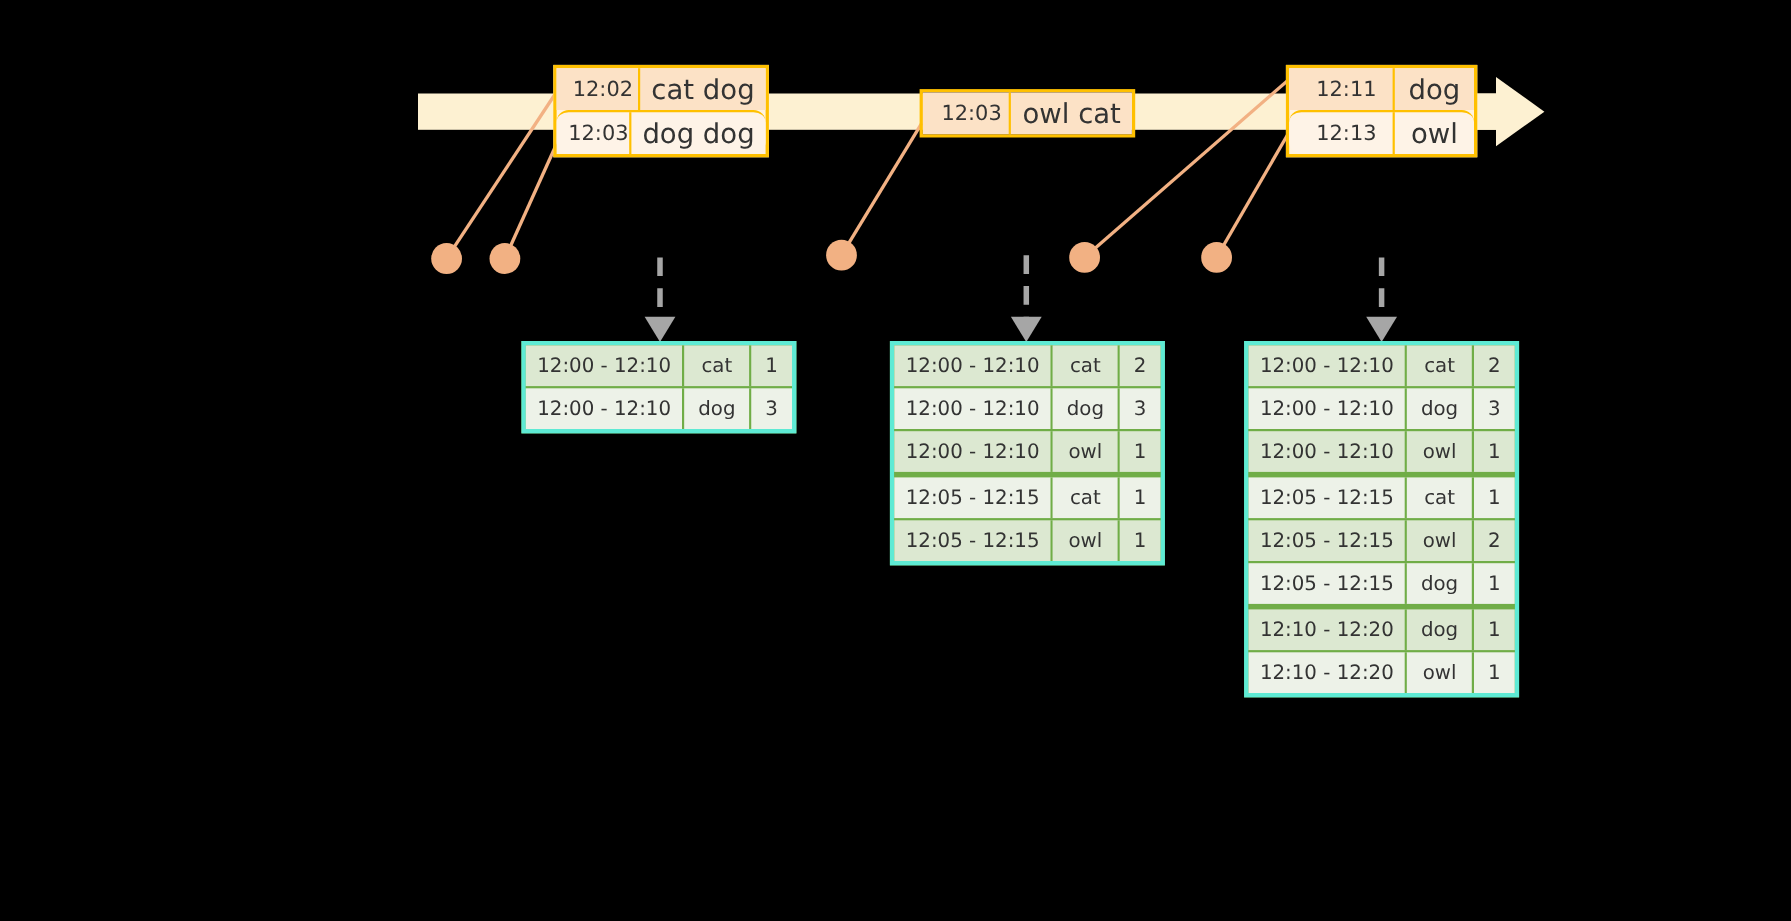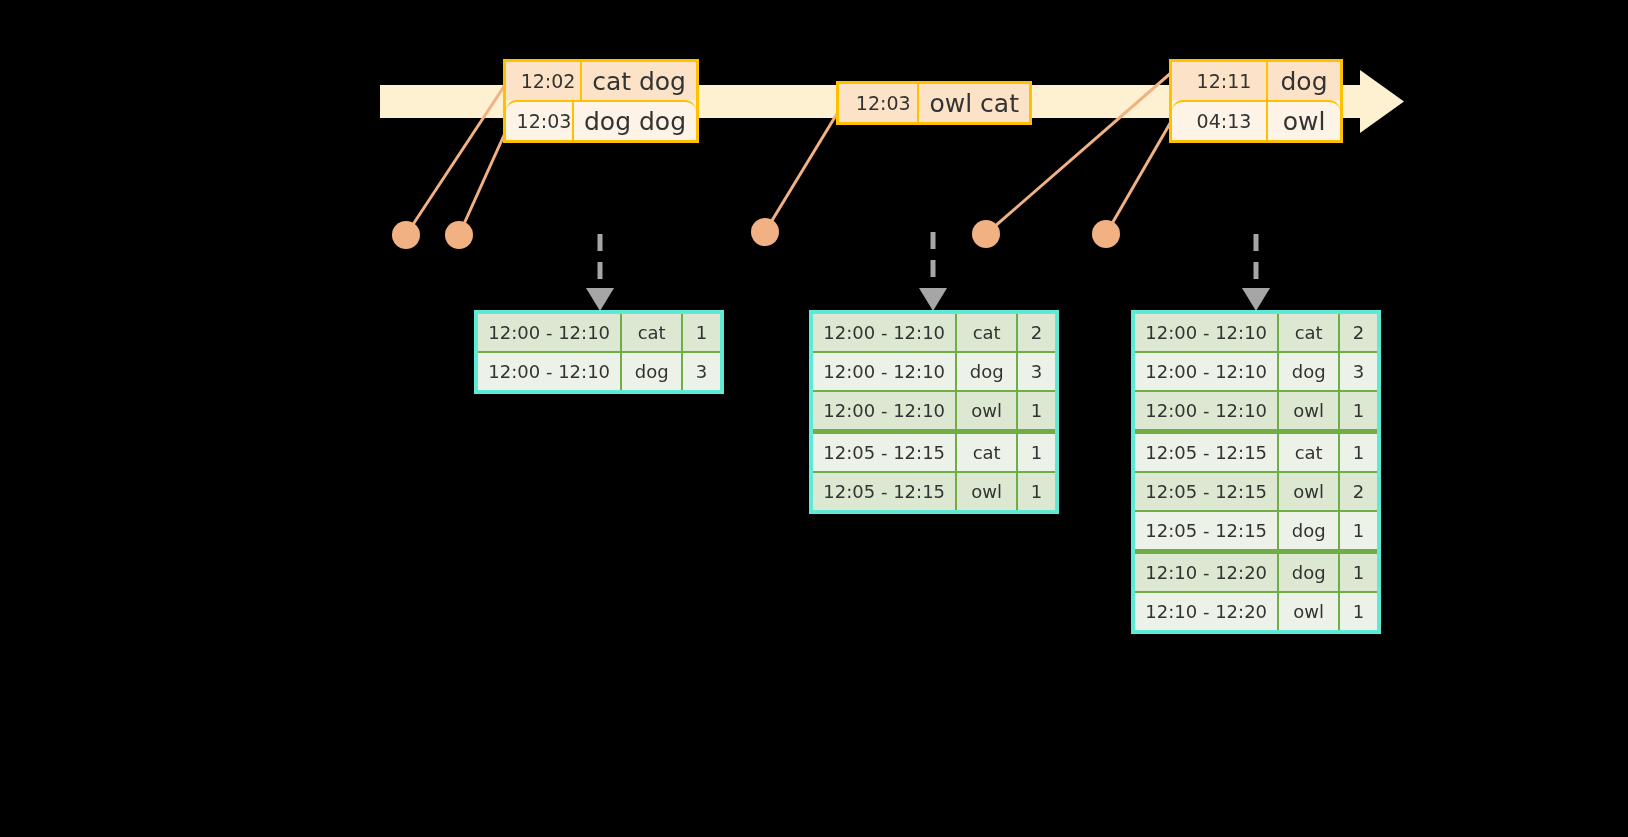--- a/index.html
+++ b/index.html
@@ -157,21 +157,21 @@
       <span class="event-words">owl cat</span>
     </div>
   </div>
 
   <div class="event-box" style="left:1169px; top:59px; width:174px;">
     <div class="event-row shade">
       <span class="event-time">12:11</span>
       <span class="event-words">dog</span>
     </div>
     <div class="event-row plain">
-      <span class="event-time">04:13</span>
+      <span class="event-time">12:13</span>
       <span class="event-words">owl</span>
     </div>
   </div>
 
   <div class="result-table" style="left:474px; top:310px; width:250px;">
       <div class="result-row shade">
         <span class="cell win">12:00 - 12:10</span>
         <span class="cell word">cat</span>
         <span class="cell count">1</span>
       </div>

